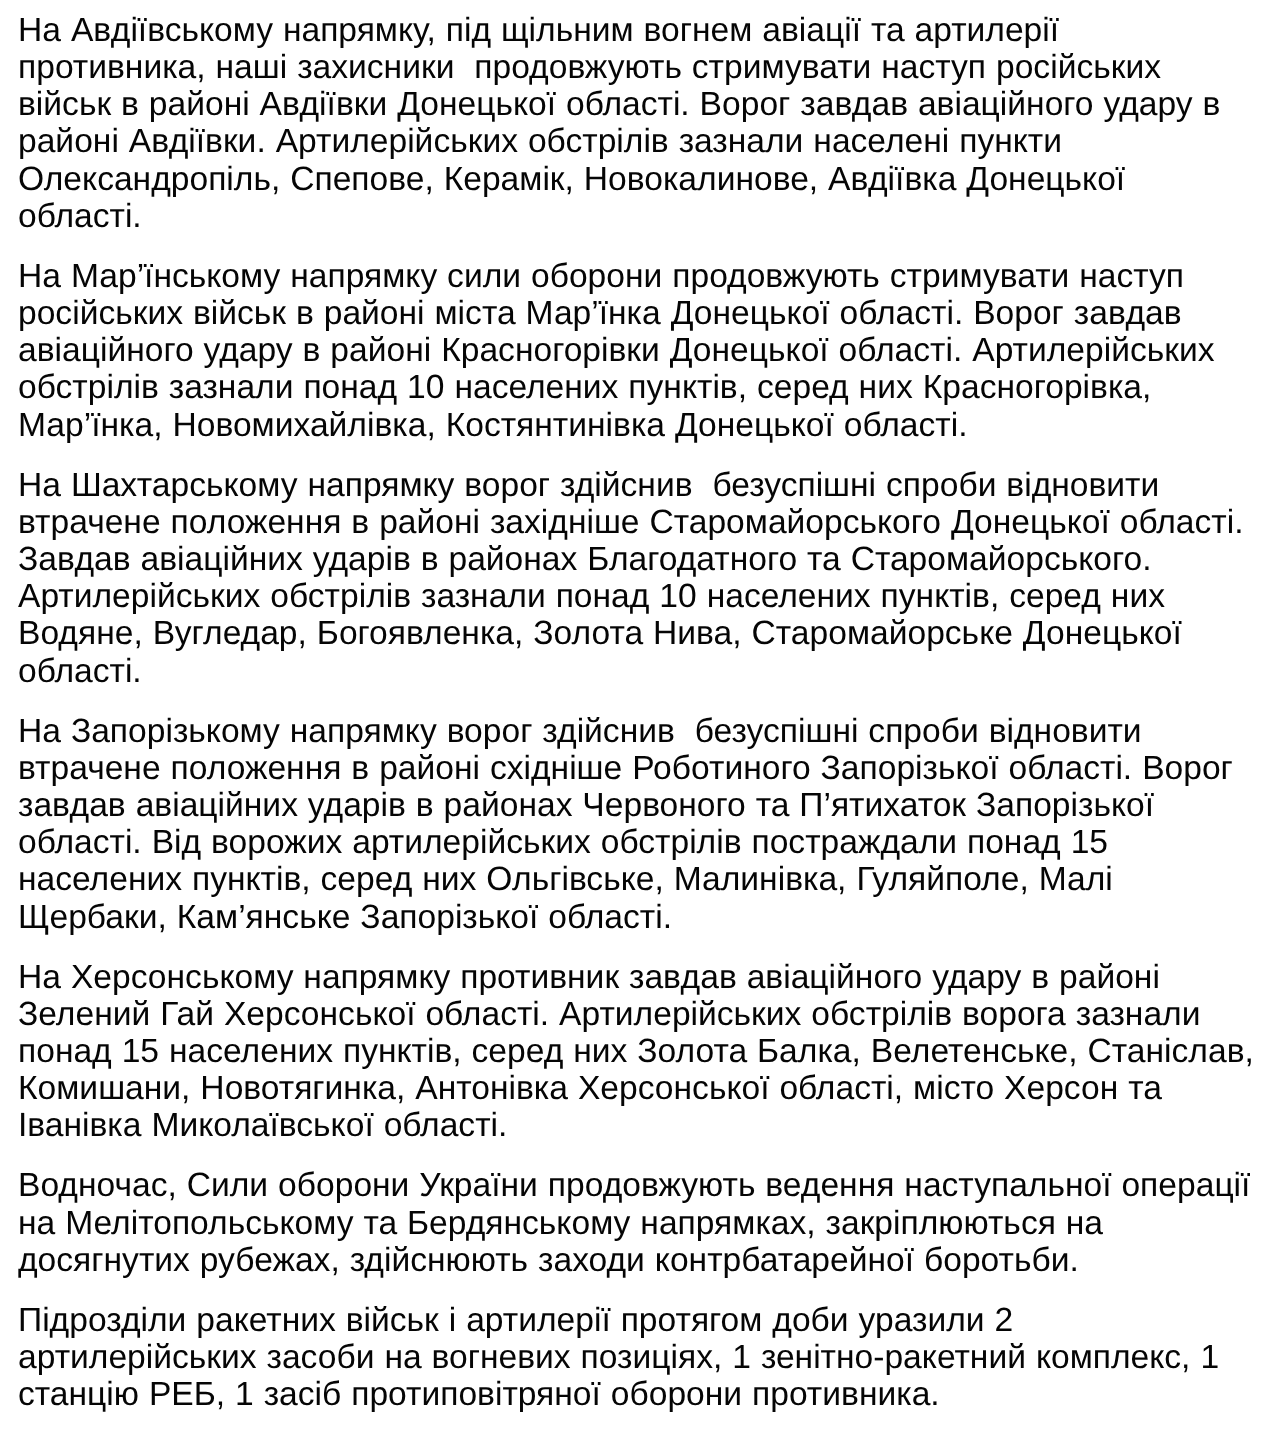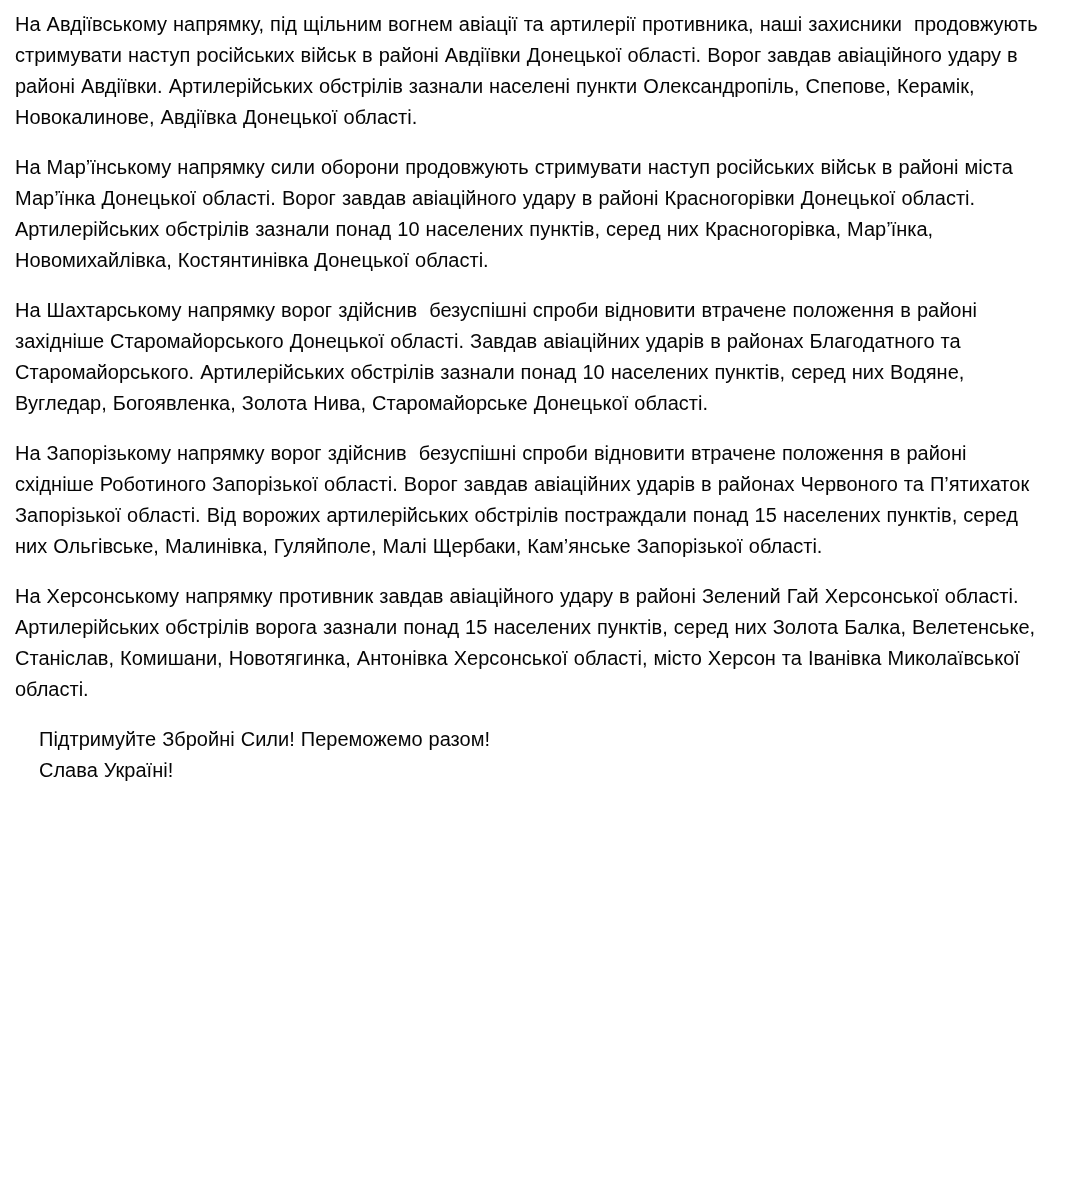--- a/index.html
+++ b/index.html
@@ -13,21 +13,21 @@
   }
   .post-body {
     box-sizing: border-box;
     width: 1071px;
     min-height: 1194px;
     padding: 9px 26px 6px 15px;
     background: #ffffff;
   }
   .para {
     margin: 0 0 19px 0;
-    font-size: 20px;
+    font-size: 28px;
     line-height: 31px;
     font-weight: 400;
     color: #050505;
     letter-spacing: 0;
     white-space: pre-wrap;       
     word-spacing: 0.5px;
     text-rendering: optimizeLegibility;
   }
   .para:last-child {
     margin-bottom: 0;
@@ -36,15 +36,17 @@
 </style>
 </head>
 <body>
 
 <article class="post-body">
   <p class="para">На Авдіївському напрямку, під щільним вогнем авіації та артилерії противника, наші захисники  продовжують стримувати наступ російських військ в районі Авдіївки Донецької області. Ворог завдав авіаційного удару в районі Авдіївки. Артилерійських обстрілів зазнали населені пункти Олександропіль, Спепове, Керамік, Новокалинове, Авдіївка Донецької області.</p>
   <p class="para">На Мар’їнському напрямку сили оборони продовжують стримувати наступ російських військ в районі міста Мар’їнка Донецької області. Ворог завдав авіаційного удару в районі Красногорівки Донецької області. Артилерійських обстрілів зазнали понад 10 населених пунктів, серед них Красногорівка, Мар’їнка, Новомихайлівка, Костянтинівка Донецької області.</p>
   <p class="para">На Шахтарському напрямку ворог здійснив  безуспішні спроби відновити втрачене положення в районі західніше Старомайорського Донецької області. Завдав авіаційних ударів в районах Благодатного та Старомайорського. Артилерійських обстрілів зазнали понад 10 населених пунктів, серед них Водяне, Вугледар, Богоявленка, Золота Нива, Старомайорське Донецької області.</p>
   <p class="para">На Запорізькому напрямку ворог здійснив  безуспішні спроби відновити втрачене положення в районі східніше Роботиного Запорізької області. Ворог завдав авіаційних ударів в районах Червоного та П’ятихаток Запорізької області. Від ворожих артилерійських обстрілів постраждали понад 15 населених пунктів, серед них Ольгівське, Малинівка, Гуляйполе, Малі Щербаки, Кам’янське Запорізької області.</p>
   <p class="para">На Херсонському напрямку противник завдав авіаційного удару в районі Зелений Гай Херсонської області. Артилерійських обстрілів ворога зазнали понад 15 населених пунктів, серед них Золота Балка, Велетенське, Станіслав, Комишани, Новотягинка, Антонівка Херсонської області, місто Херсон та Іванівка Миколаївської області.</p>
+  <p class="para">Водночас, Сили оборони України продовжують ведення наступальної операції на Мелітопольському та Бердянському напрямках, закріплюються на досягнутих рубежах, здійснюють заходи контрбатарейної боротьби.</p>
+  <p class="para">Підрозділи ракетних військ і артилерії протягом доби уразили 2 артилерійських засоби на вогневих позиціях, 1 зенітно-ракетний комплекс, 1 станцію РЕБ, 1 засіб протиповітряної оборони противника.</p>
   <p class="para">Підтримуйте Збройні Сили! Переможемо разом!
 Слава Україні!</p>
 </article>
 
 </body></html>

